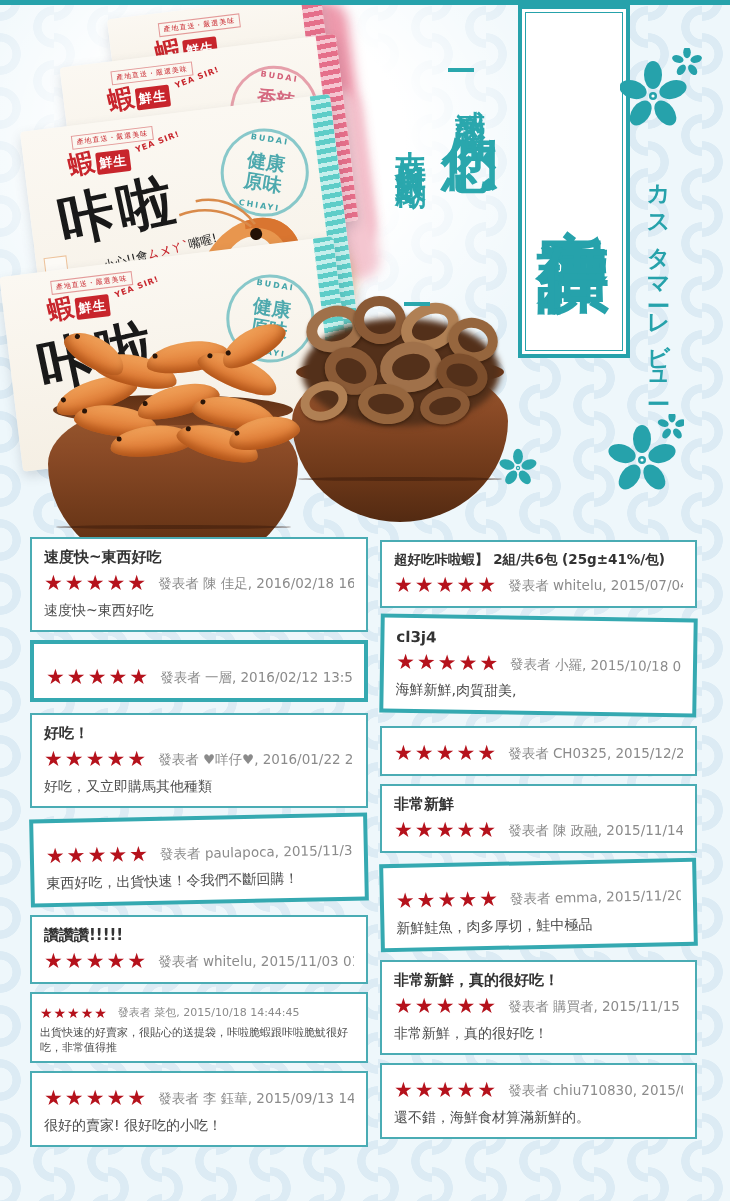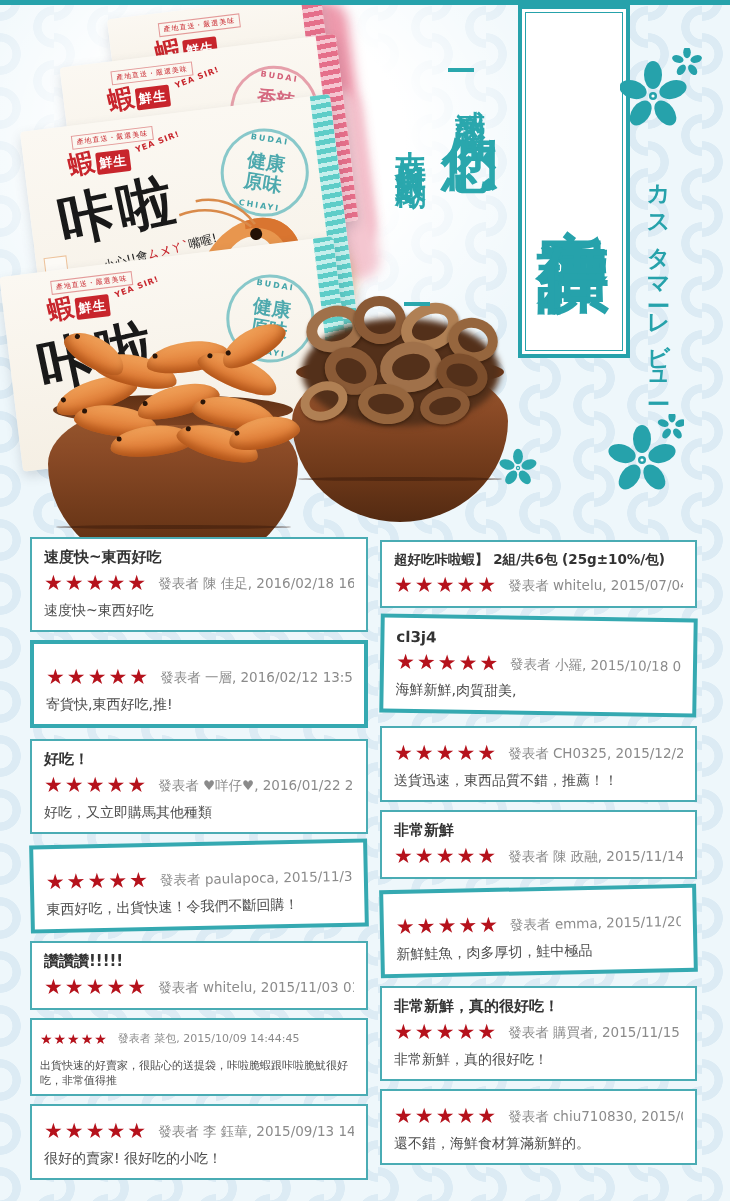--- a/index.html
+++ b/index.html
@@ -135,21 +135,21 @@
   .rv-title { font-size:15px; font-weight:bold; color:#333; margin-bottom:2px; }
   .rv-title:empty { display:none; }
   .rv-title.tight { font-size:13.5px; white-space:nowrap; overflow:hidden; }
   .rv-meta { display:flex; align-items:center; gap:10px; margin-top:6px; }
   .stars { color:#b5121c; font-size:21px; letter-spacing:2px; line-height:1; }
   .meta-txt { color:#8b8b8b; font-size:13.5px; white-space:nowrap; overflow:hidden; }
   .rv-body { color:#4d4d4d; font-size:14px; margin-top:8px; }
   .rv.small { padding:5px 8px 6px; }
   .rv.small .stars { font-size:14px; letter-spacing:1px; }
   .rv.small .meta-txt { font-size:11px; }
-  .rv.small .rv-body { font-size:11px; margin-top:12px; }
+  .rv.small .rv-body { font-size:11px; margin-top:5px; }
 </style>
 </head>
 <body>
 
 <div class="page">
   <div class="topbar"></div>
 
   <div class="photo">
     <div class="photo-fade"></div>
     <div class="blurblob blur-pink1"></div>
@@ -373,21 +373,20 @@
         <span class="meta-txt"><span>發表者</span> <span>陳 佳足</span><span>, </span><span>2016/02/18 16:37:38</span></span>
       </div>
       <div class="rv-body">速度快~東西好吃</div>
     </div>
     <div class="rv hl">
 
       <div class="rv-meta">
         <span class="stars">★★★★★</span>
         <span class="meta-txt"><span>發表者</span> <span>一層</span><span>, </span><span>2016/02/12 13:56:46</span></span>
       </div>
-      <div class="rv-body">寄貨快,東西好吃,推!</div>
     </div>
     <div class="rv">
       <div class="rv-title">好吃！</div>
       <div class="rv-meta">
         <span class="stars">★★★★★</span>
         <span class="meta-txt"><span>發表者</span> <span>♥咩仔♥</span><span>, </span><span>2016/01/22 20:14:14</span></span>
       </div>
       <div class="rv-body">好吃，又立即購馬其他種類</div>
     </div>
     <div class="rv hl tiltL">
@@ -402,58 +401,57 @@
       <div class="rv-title">讚讚讚!!!!!</div>
       <div class="rv-meta">
         <span class="stars">★★★★★</span>
         <span class="meta-txt"><span>發表者</span> <span>whitelu</span><span>, </span><span>2015/11/03 01:48:50</span></span>
       </div>
     </div>
     <div class="rv small">
 
       <div class="rv-meta">
         <span class="stars">★★★★★</span>
-        <span class="meta-txt"><span>發表者</span> <span>菜包</span><span>, </span><span>2015/10/09 14:44:45</span></span>
+        <span class="meta-txt"><span>發表者</span> <span>菜包</span><span>, </span><span>2015/10/18 14:44:45</span></span>
       </div>
       <div class="rv-body">出貨快速的好賣家，很貼心的送提袋，咔啦脆蝦跟咔啦脆魷很好吃，非常值得推</div>
     </div>
     <div class="rv">
 
       <div class="rv-meta">
         <span class="stars">★★★★★</span>
         <span class="meta-txt"><span>發表者</span> <span>李 鈺華</span><span>, </span><span>2015/09/13 14:31:12</span></span>
       </div>
       <div class="rv-body">很好的賣家! 很好吃的小吃！</div>
     </div>
 
   </div>
 
   <div class="col col-right">
     <div class="rv">
-      <div class="rv-title tight">超好吃咔啦蝦】 2組/共6包 (25g±10%/包)</div>
+      <div class="rv-title tight">超好吃咔啦蝦】 2組/共6包 (25g±41%/包)</div>
       <div class="rv-meta">
         <span class="stars">★★★★★</span>
         <span class="meta-txt"><span>發表者</span> <span>whitelu</span><span>, </span><span>2015/07/04 08:46:48</span></span>
       </div>
     </div>
     <div class="rv hl titled tiltR">
       <div class="rv-title">cl3j4</div>
       <div class="rv-meta">
         <span class="stars">★★★★★</span>
         <span class="meta-txt"><span>發表者</span> <span>小羅</span><span>, </span><span>2015/10/18 09:23:27</span></span>
       </div>
       <div class="rv-body">海鮮新鮮,肉質甜美,</div>
     </div>
     <div class="rv">
 
       <div class="rv-meta">
         <span class="stars">★★★★★</span>
         <span class="meta-txt"><span>發表者</span> <span>CH0325</span><span>, </span><span>2015/12/21 13:17:19</span></span>
       </div>
-      <div class="rv-body">送貨迅速，東西品質不錯，推薦！！</div>
     </div>
     <div class="rv">
       <div class="rv-title">非常新鮮</div>
       <div class="rv-meta">
         <span class="stars">★★★★★</span>
         <span class="meta-txt"><span>發表者</span> <span>陳 政融</span><span>, </span><span>2015/11/14 17:32:09</span></span>
       </div>
     </div>
     <div class="rv hl tiltL">
 

